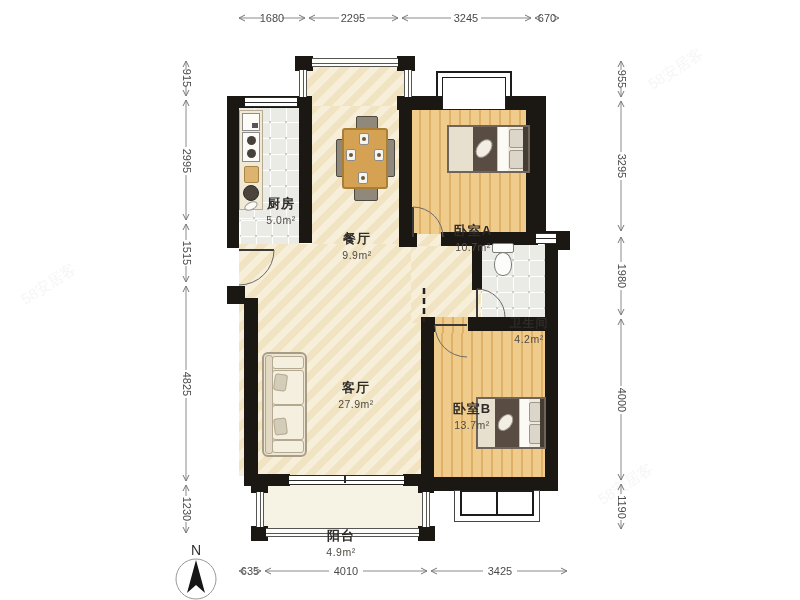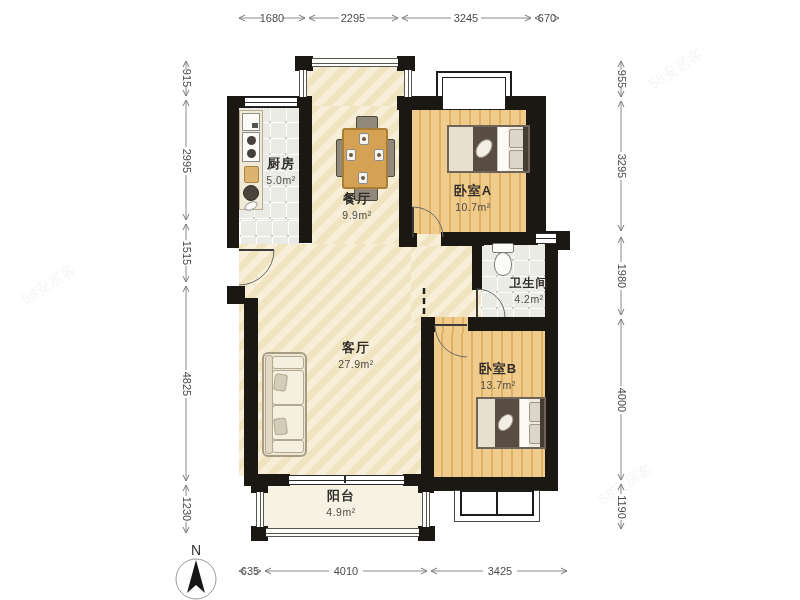--- a/index.html
+++ b/index.html
@@ -47,21 +47,21 @@
   .bed-head{background:#453c34;}
   .bed-oval{background:#f2eee4;border:1px solid #9a948a;border-radius:50%;}
   .counter{background:#f0e9d6;border:1px solid #b6ab92;}
   .k-item{position:absolute;background:#fcfbf7;border:1px solid #8d8d8d;}
   .k-burner{position:absolute;width:9px;height:9px;border-radius:50%;background:#46403a;}
   .k-board{position:absolute;background:#dcb470;border:1px solid #a98544;border-radius:2px;}
   .k-pot{position:absolute;border-radius:50%;background:#4a443d;border:1px solid #2e2a25;}
   .k-dish{position:absolute;background:#fbfaf6;border:1px solid #999;border-radius:50%;transform:rotate(-25deg);}
   .toilet{position:absolute;background:#fcfcfa;border:1.5px solid #7c7c78;z-index:4;}
 
-  .room-label{position:absolute;z-index:5;transform:translate(-50%,-50%);text-align:center;color:#2e2b28;white-space:nowrap;}
+  .room-label{position:absolute;z-index:5;transform:translate(-50%,-50%);text-align:center;color:#2e2b28;white-space:nowrap;margin-top:40px;}
   .room-name{font-size:13px;font-weight:700;letter-spacing:1px;}
   .room-area{font-size:10.5px;color:#4e4a45;margin-top:1px;letter-spacing:.5px;}
 
   .wm{position:absolute;z-index:0;color:rgba(125,125,125,0.08);font-size:15px;transform:rotate(-33deg);white-space:nowrap;}
 
   #overlay{position:absolute;left:0;top:0;z-index:6;pointer-events:none;}
   .dim-line{stroke:#8a8a8a;stroke-width:1;}
   .dim-text{font-size:11px;fill:#4a4a4a;}
   .door-leaf{stroke:#3a3a3a;stroke-width:2;}
   .door-arc{stroke:#6a6a6a;stroke-width:1;fill:none;}
@@ -204,21 +204,21 @@
     <div class="room-area">10.7m²</div>
   </div>
   <div class="room-label" style="left:529px;top:290px;">
     <div class="room-name" style="font-size:12px;">卫生间</div>
     <div class="room-area">4.2m²</div>
   </div>
   <div class="room-label" style="left:356px;top:354px;">
     <div class="room-name">客厅</div>
     <div class="room-area">27.9m²</div>
   </div>
-  <div class="room-label" style="left:498px;top:375px;">
+  <div class="room-label" style="left:472px;top:375px;">
     <div class="room-name">卧室B</div>
     <div class="room-area">13.7m²</div>
   </div>
   <div class="room-label" style="left:341px;top:502px;">
     <div class="room-name">阳台</div>
     <div class="room-area">4.9m²</div>
   </div>
 
   <svg id="overlay" width="800" height="600" viewBox="0 0 800 600">
     <defs>

